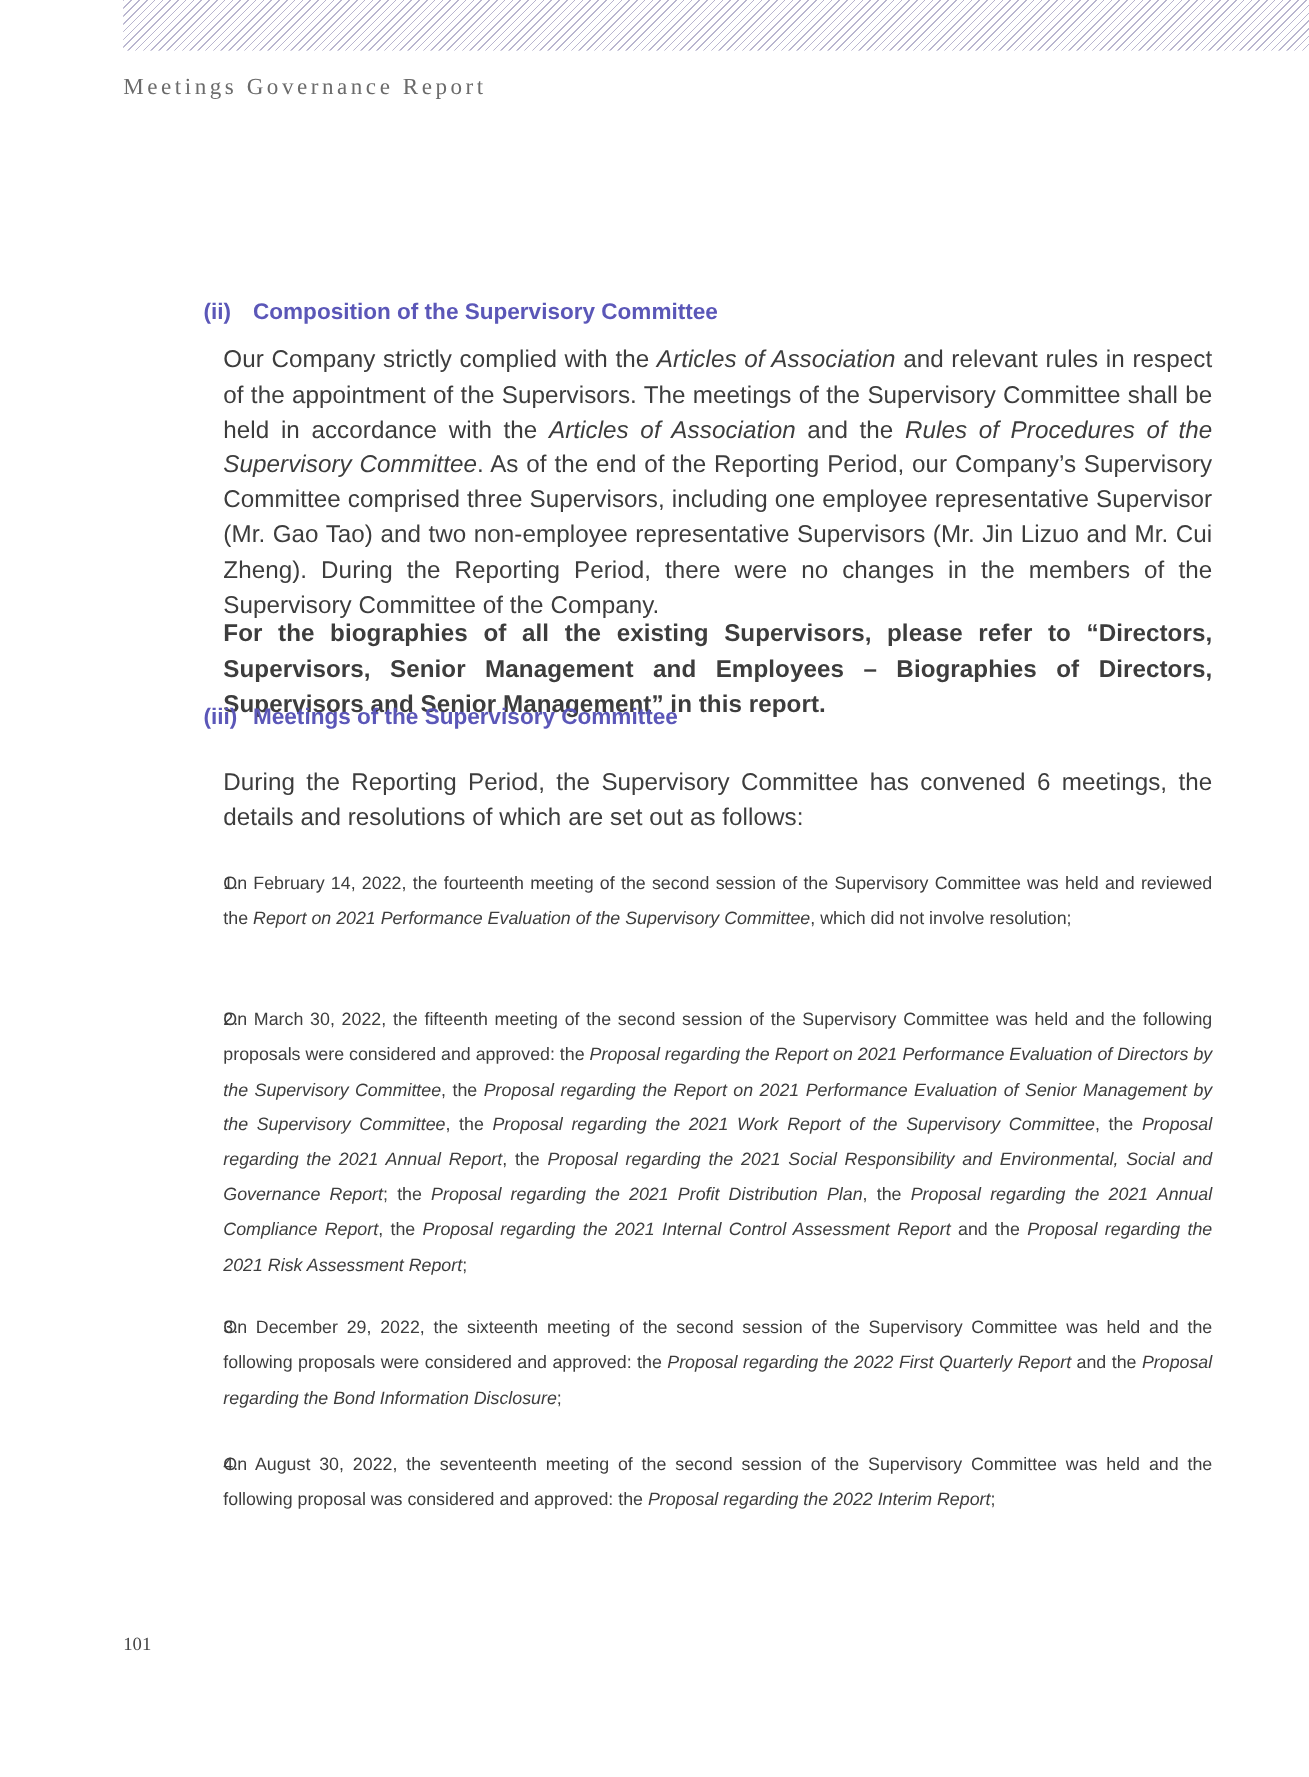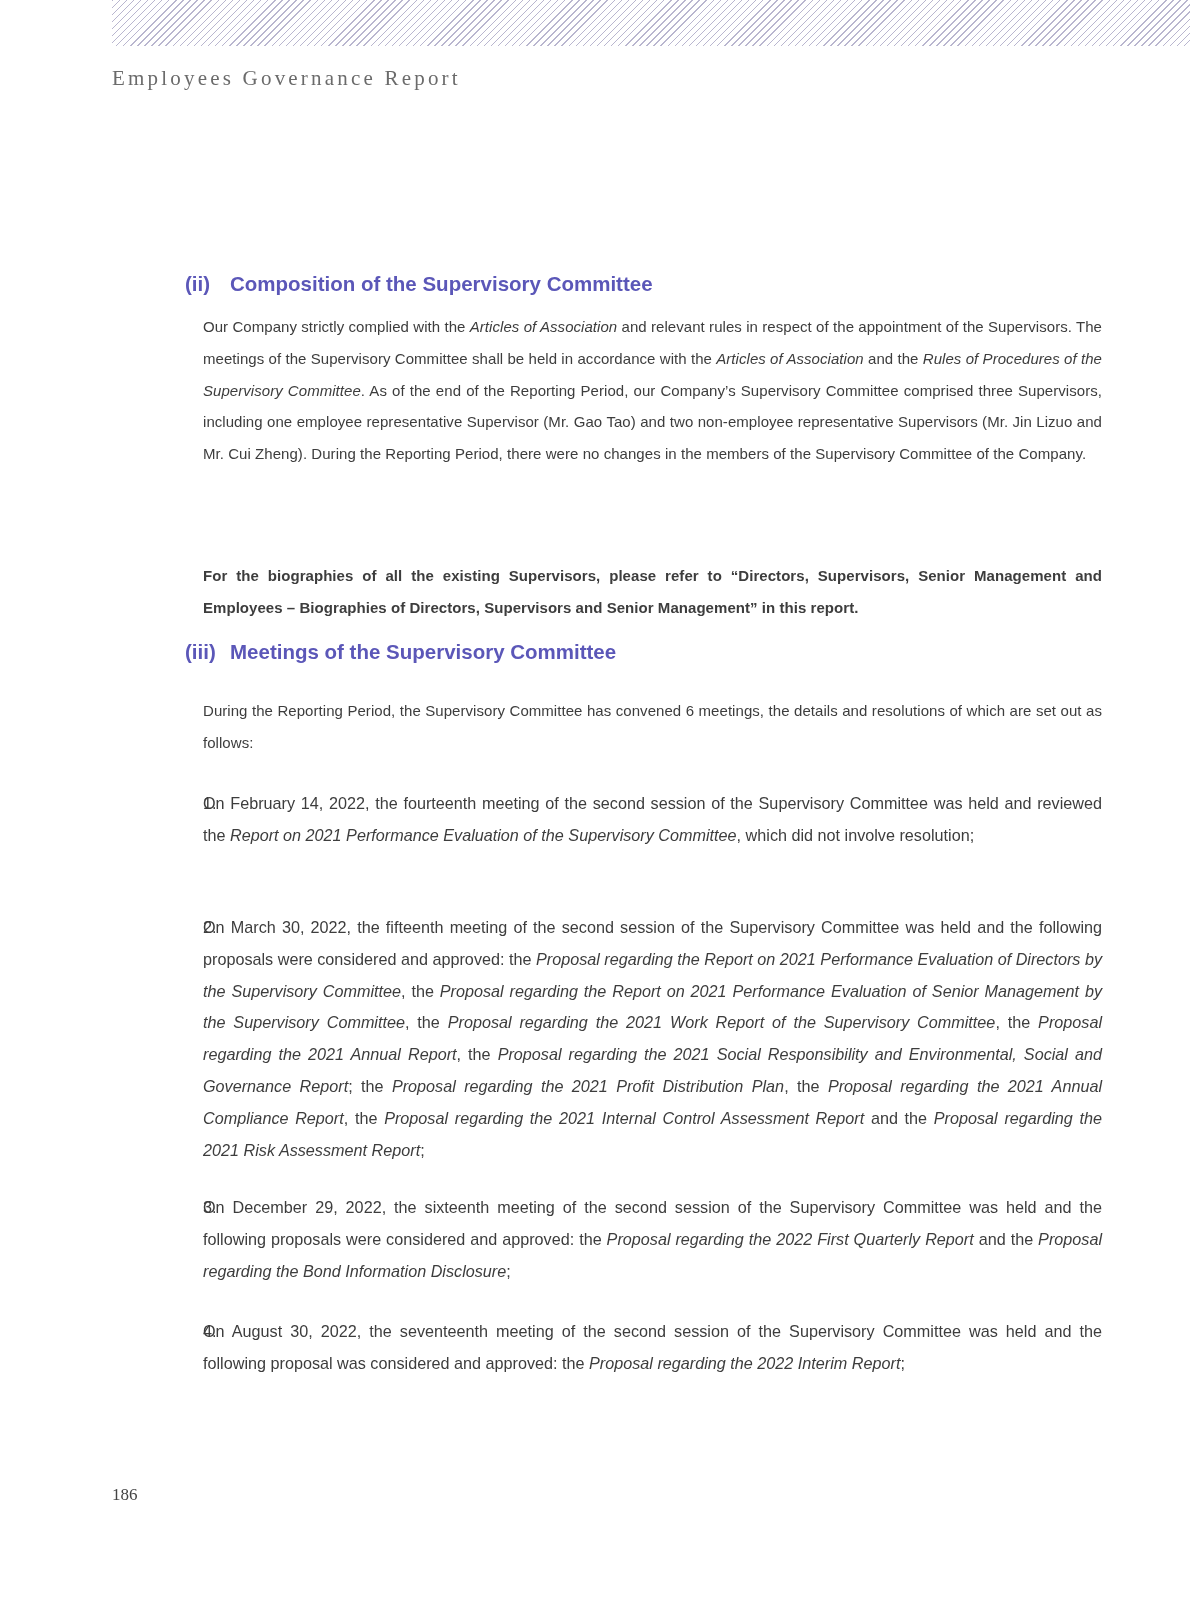--- a/index.html
+++ b/index.html
@@ -4,34 +4,34 @@
 <style>
   html, body { margin:0; padding:0; background:#ffffff; }
   body { width:1190px; height:1615px; position:relative; overflow:hidden;
          font-family:"Liberation Sans", sans-serif; color:#3a3a3a; }
   .hatch { position:absolute; left:112px; top:0; width:1078px; height:46px;
            background: repeating-linear-gradient(135deg, #b9b6cf 0 1px, #ffffff 1px 5px); }
   .running-head { position:absolute; left:112px; top:66px; font-family:"Liberation Serif", serif;
                   font-size:21px; letter-spacing:3.2px; color:#6b6b6b; }
   .section-heading { position:absolute; left:157px; font-size:20.5px; font-weight:bold; color:#5b57b8;margin-left:28px; }
   .section-heading .num { display:inline-block; width:45px; }
-  .para { position:absolute; left:203px; width:899px; font-size:15px; line-height:31.8px;
+  .para { position:absolute; left:203px; width:899px; font-size:22px; line-height:31.8px;
           text-align:justify; color:#3d3d3d; letter-spacing:0.05px; }
   .para i { font-style:italic; }
   .item { position:absolute; left:203px; width:899px; font-size:16.2px; line-height:31.8px; color:#3d3d3d; }
   .item .num { position:absolute; left:0; top:0; }
   .item .body { text-align:justify; }
   .page-number { position:absolute; left:112px; top:1527px; font-family:"Liberation Serif", serif;
                  font-size:17px; color:#444; }
 </style>
 </head>
 <body>
 
 <div class="hatch"></div>
-<div class="running-head">Employees Governance Report</div>
+<div class="running-head">Meetings Governance Report</div>
 
 <div class="section-heading" style="top:272px;">
   <span class="num">(ii)</span><span>Composition of the Supervisory Committee</span>
 </div>
 <div class="para" style="top:311px;"><span>Our Company strictly complied with the </span><i>Articles of Association</i><span> and relevant rules in respect of the appointment of the Supervisors. The meetings of the Supervisory Committee shall be held in accordance with the </span><i>Articles of Association</i><span> and the </span><i>Rules of Procedures of the Supervisory Committee</i><span>. As of the end of the Reporting Period, our Company’s Supervisory Committee comprised three Supervisors, including one employee representative Supervisor (Mr. Gao Tao) and two non-employee representative Supervisors (Mr. Jin Lizuo and Mr. Cui Zheng). During the Reporting Period, there were no changes in the members of the Supervisory Committee of the Company.</span></div>
 <div class="para" style="top:560px;font-weight:bold;"><span>For the biographies of all the existing Supervisors, please refer to “Directors, Supervisors, Senior Management and Employees – Biographies of Directors, Supervisors and Senior Management” in this report.</span></div>
 
 <div class="section-heading" style="top:640px;">
   <span class="num">(iii)</span><span>Meetings of the Supervisory Committee</span>
 </div>
@@ -47,13 +47,13 @@
 </div>
 <div class="item" style="top:1192px;">
   <span class="num">3.</span>
   <div class="body"><span>On December 29, 2022, the sixteenth meeting of the second session of the Supervisory Committee was held and the following proposals were considered and approved: the </span><i>Proposal regarding the 2022 First Quarterly Report</i><span> and the </span><i>Proposal regarding the Bond Information Disclosure</i><span>;</span></div>
 </div>
 <div class="item" style="top:1316px;">
   <span class="num">4.</span>
   <div class="body"><span>On August 30, 2022, the seventeenth meeting of the second session of the Supervisory Committee was held and the following proposal was considered and approved: the </span><i>Proposal regarding the 2022 Interim Report</i><span>;</span></div>
 </div>
 
-<div class="page-number" style="top:1485px;">186</div>
+<div class="page-number" style="top:1485px;">101</div>
 
 </body></html>

